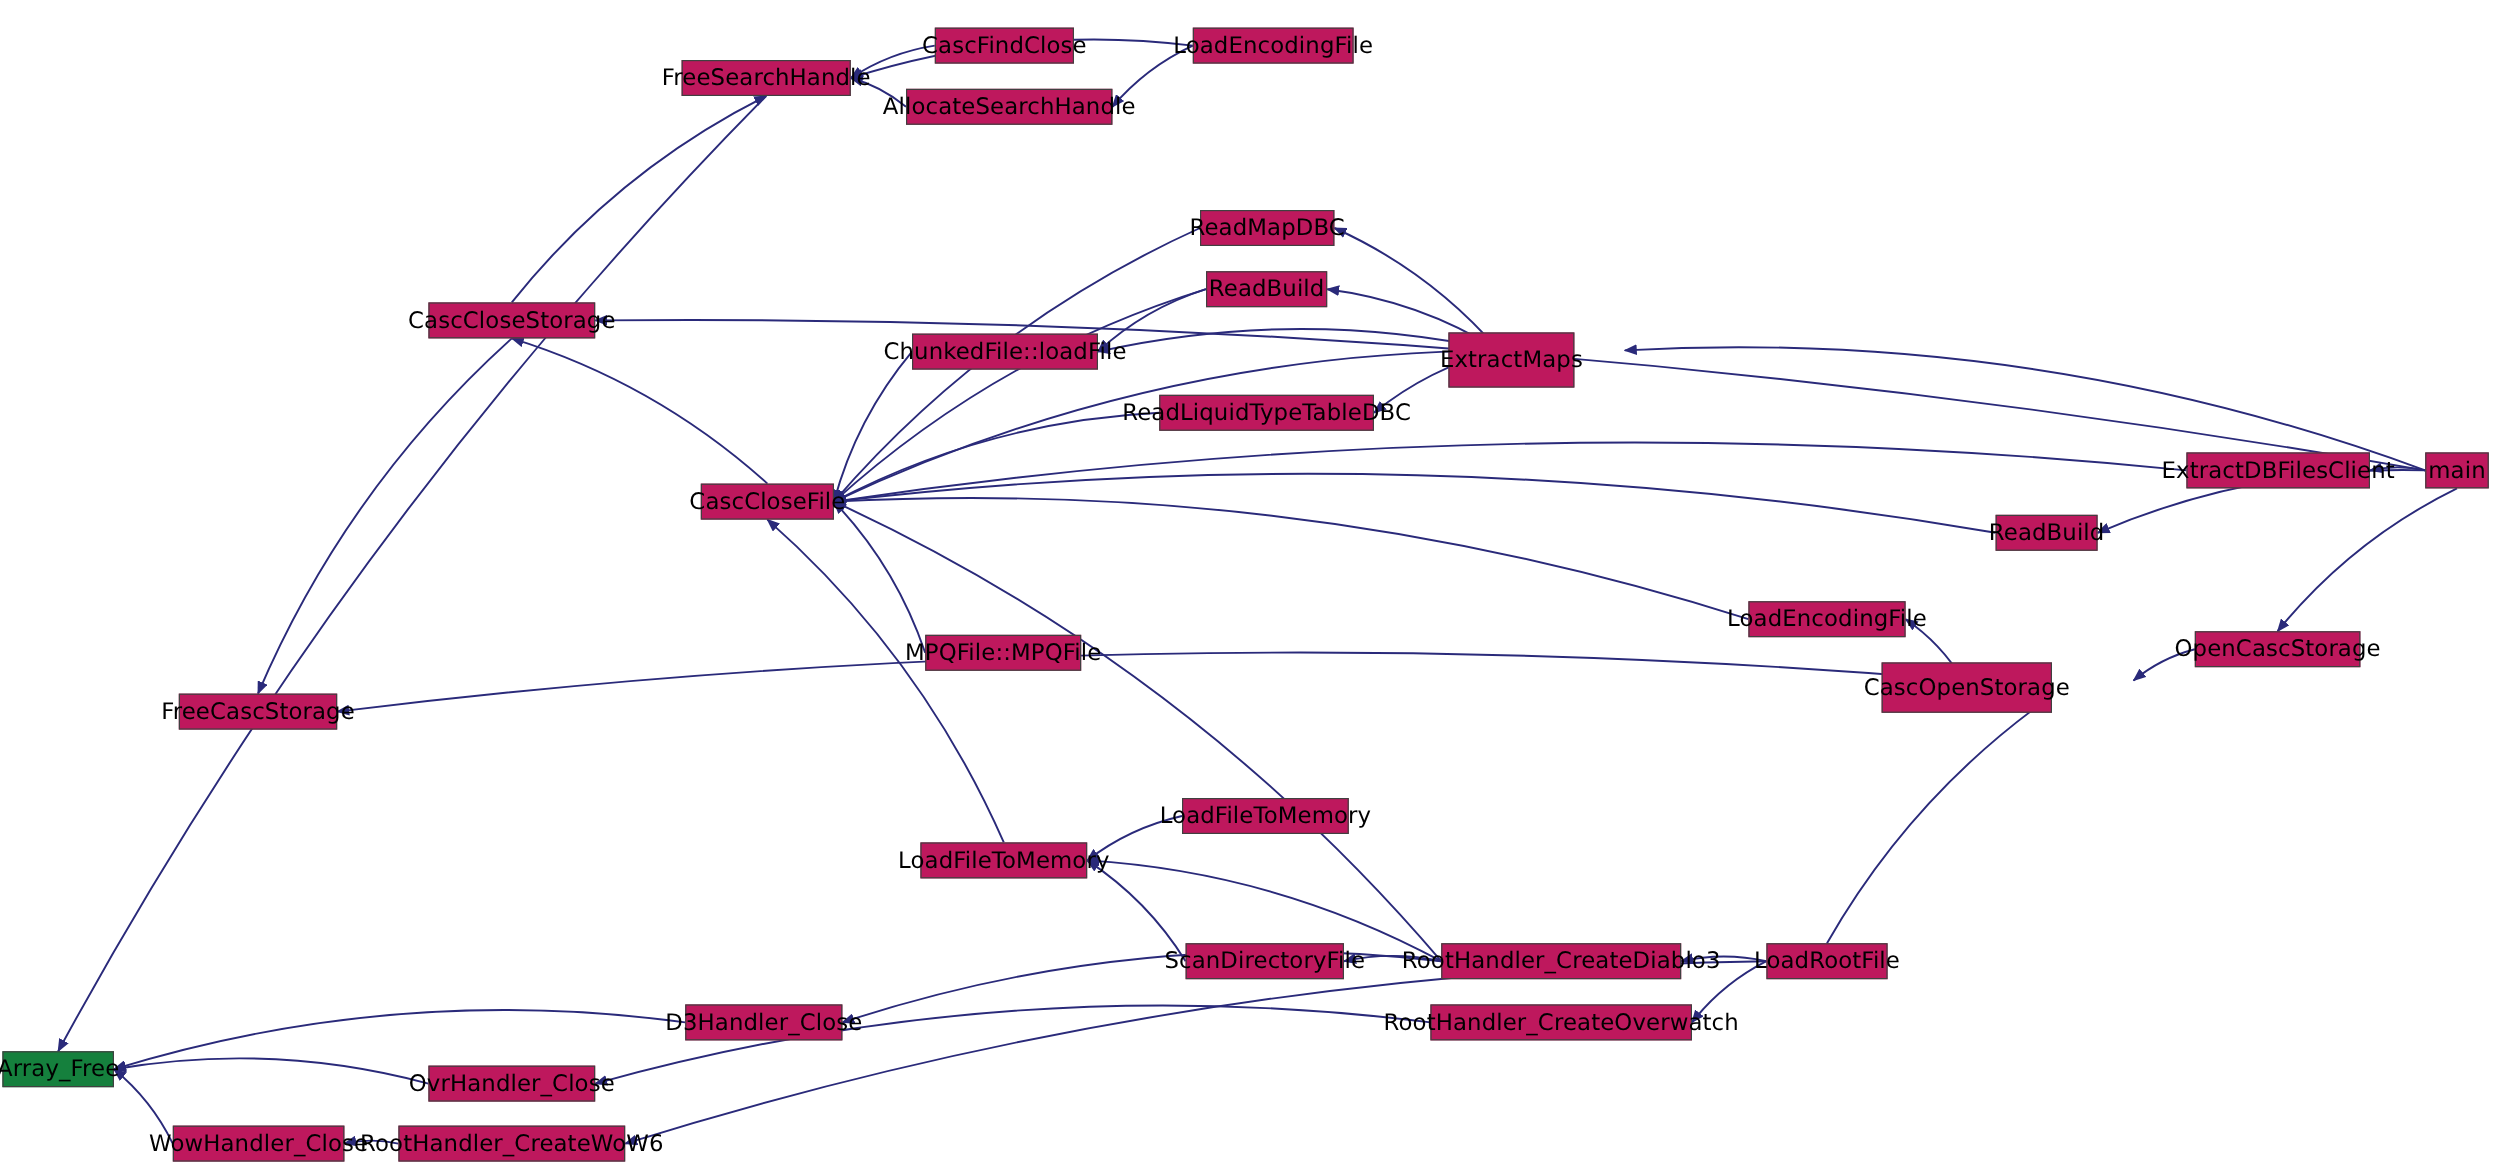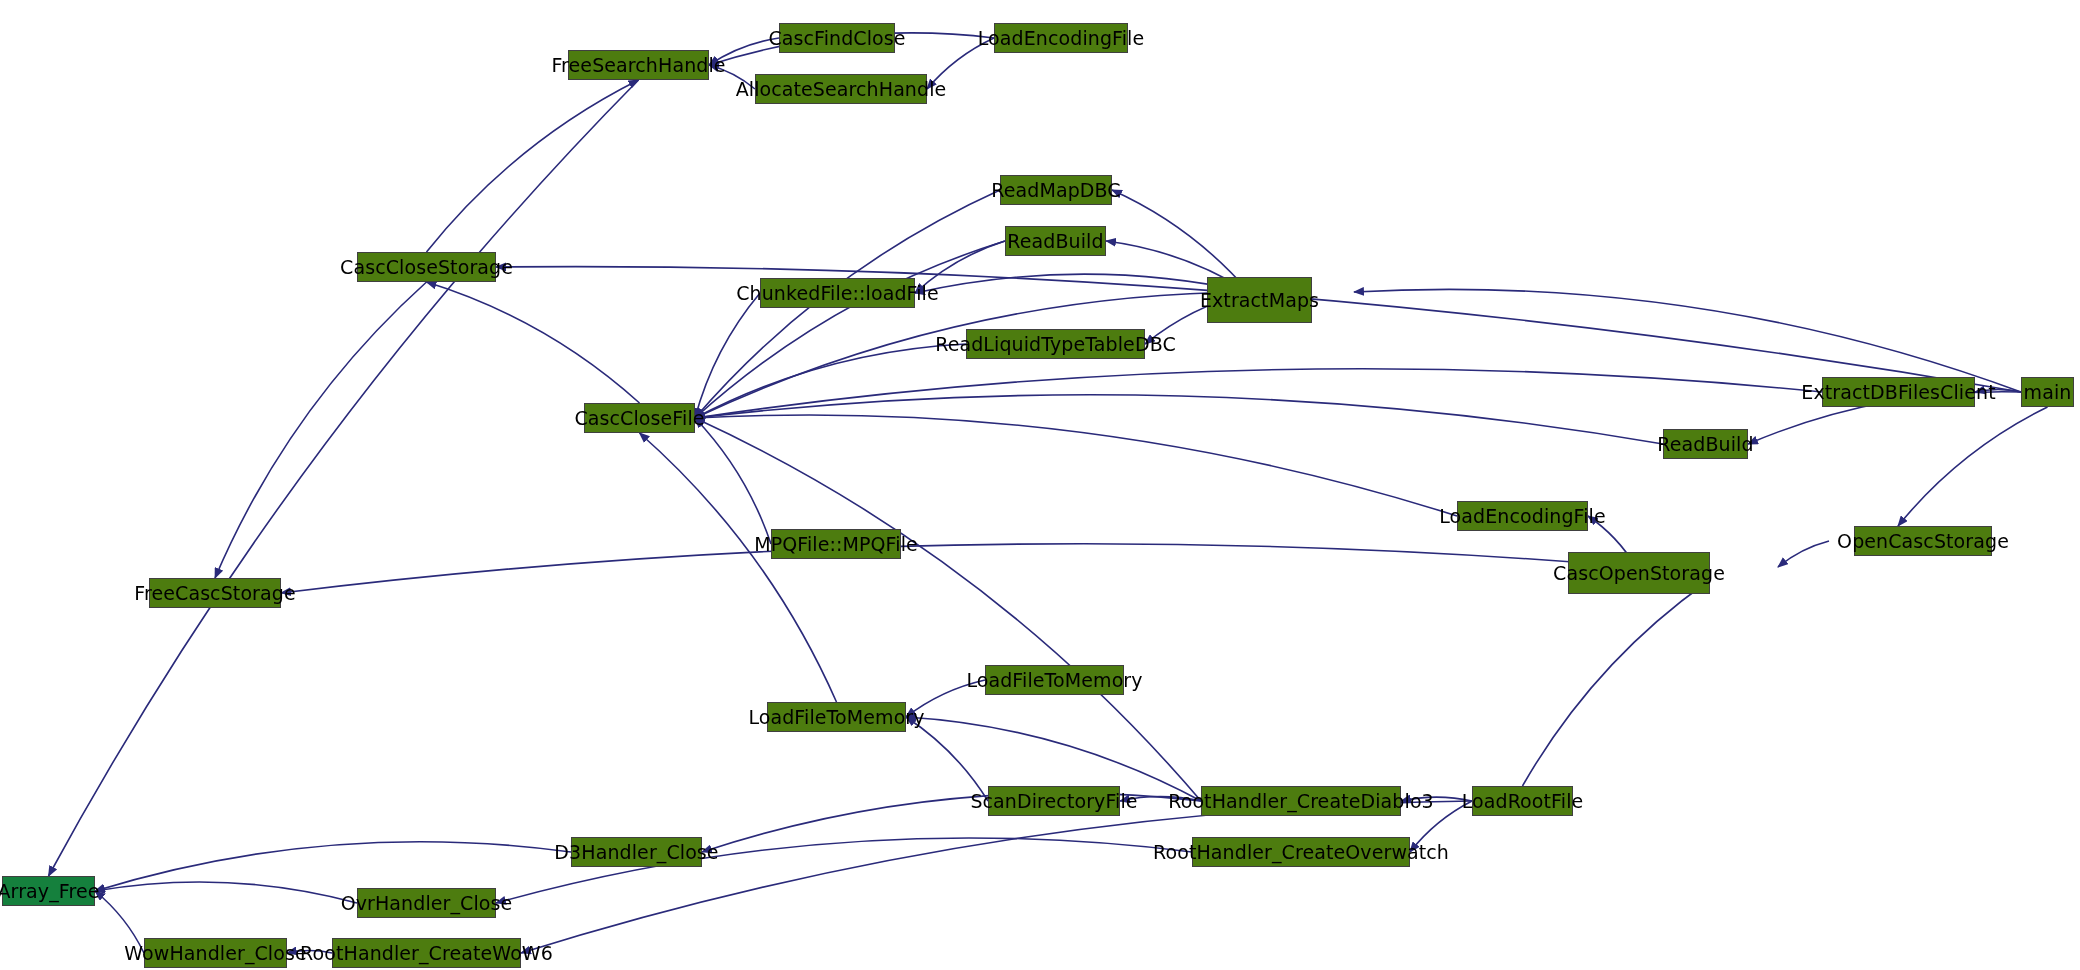--- a/index.html
+++ b/index.html
@@ -20,21 +20,21 @@
     left: 0;
     top: 0;
     width: 2080px;
     height: 970px;
     pointer-events: none;
   }
   .node {
     position: absolute;
     box-sizing: border-box;
     border: 1.4px solid #404040;
-    background: #4d7c0f;
+    background: #be185d;
     color: #000000;
     display: flex;
     align-items: center;
     justify-content: center;
     font-size: 19px;
     line-height: 1;
     white-space: nowrap;
     letter-spacing: 0.1px;
   }
   .node.highlight {
@@ -145,21 +145,21 @@
       </div>
       <div class="node" style="left: 1663px; top: 429px; width: 85px; height: 30px;">
         <span class="node-label">ReadBuild</span>
       </div>
       <div class="node" style="left: 771px; top: 529px; width: 130px; height: 30px;">
         <span class="node-label">MPQFile::MPQFile</span>
       </div>
       <div class="node" style="left: 1457px; top: 501px; width: 131px; height: 30px;">
         <span class="node-label">LoadEncodingFile</span>
       </div>
-      <div class="node" style="left: 1829px; top: 526px; width: 138px; height: 30px; margin-left: 25px;">
+      <div class="node" style="left: 1829px; top: 526px; width: 138px; height: 30px;">
         <span class="node-label">OpenCascStorage</span>
       </div>
       <div class="node" style="left: 1568px; top: 552px; width: 142px; height: 42px;">
         <span class="node-label">CascOpenStorage</span>
       </div>
       <div class="node" style="left: 149px; top: 578px; width: 132px; height: 30px;">
         <span class="node-label">FreeCascStorage</span>
       </div>
       <div class="node" style="left: 985px; top: 665px; width: 139px; height: 30px;">
         <span class="node-label">LoadFileToMemory</span>

